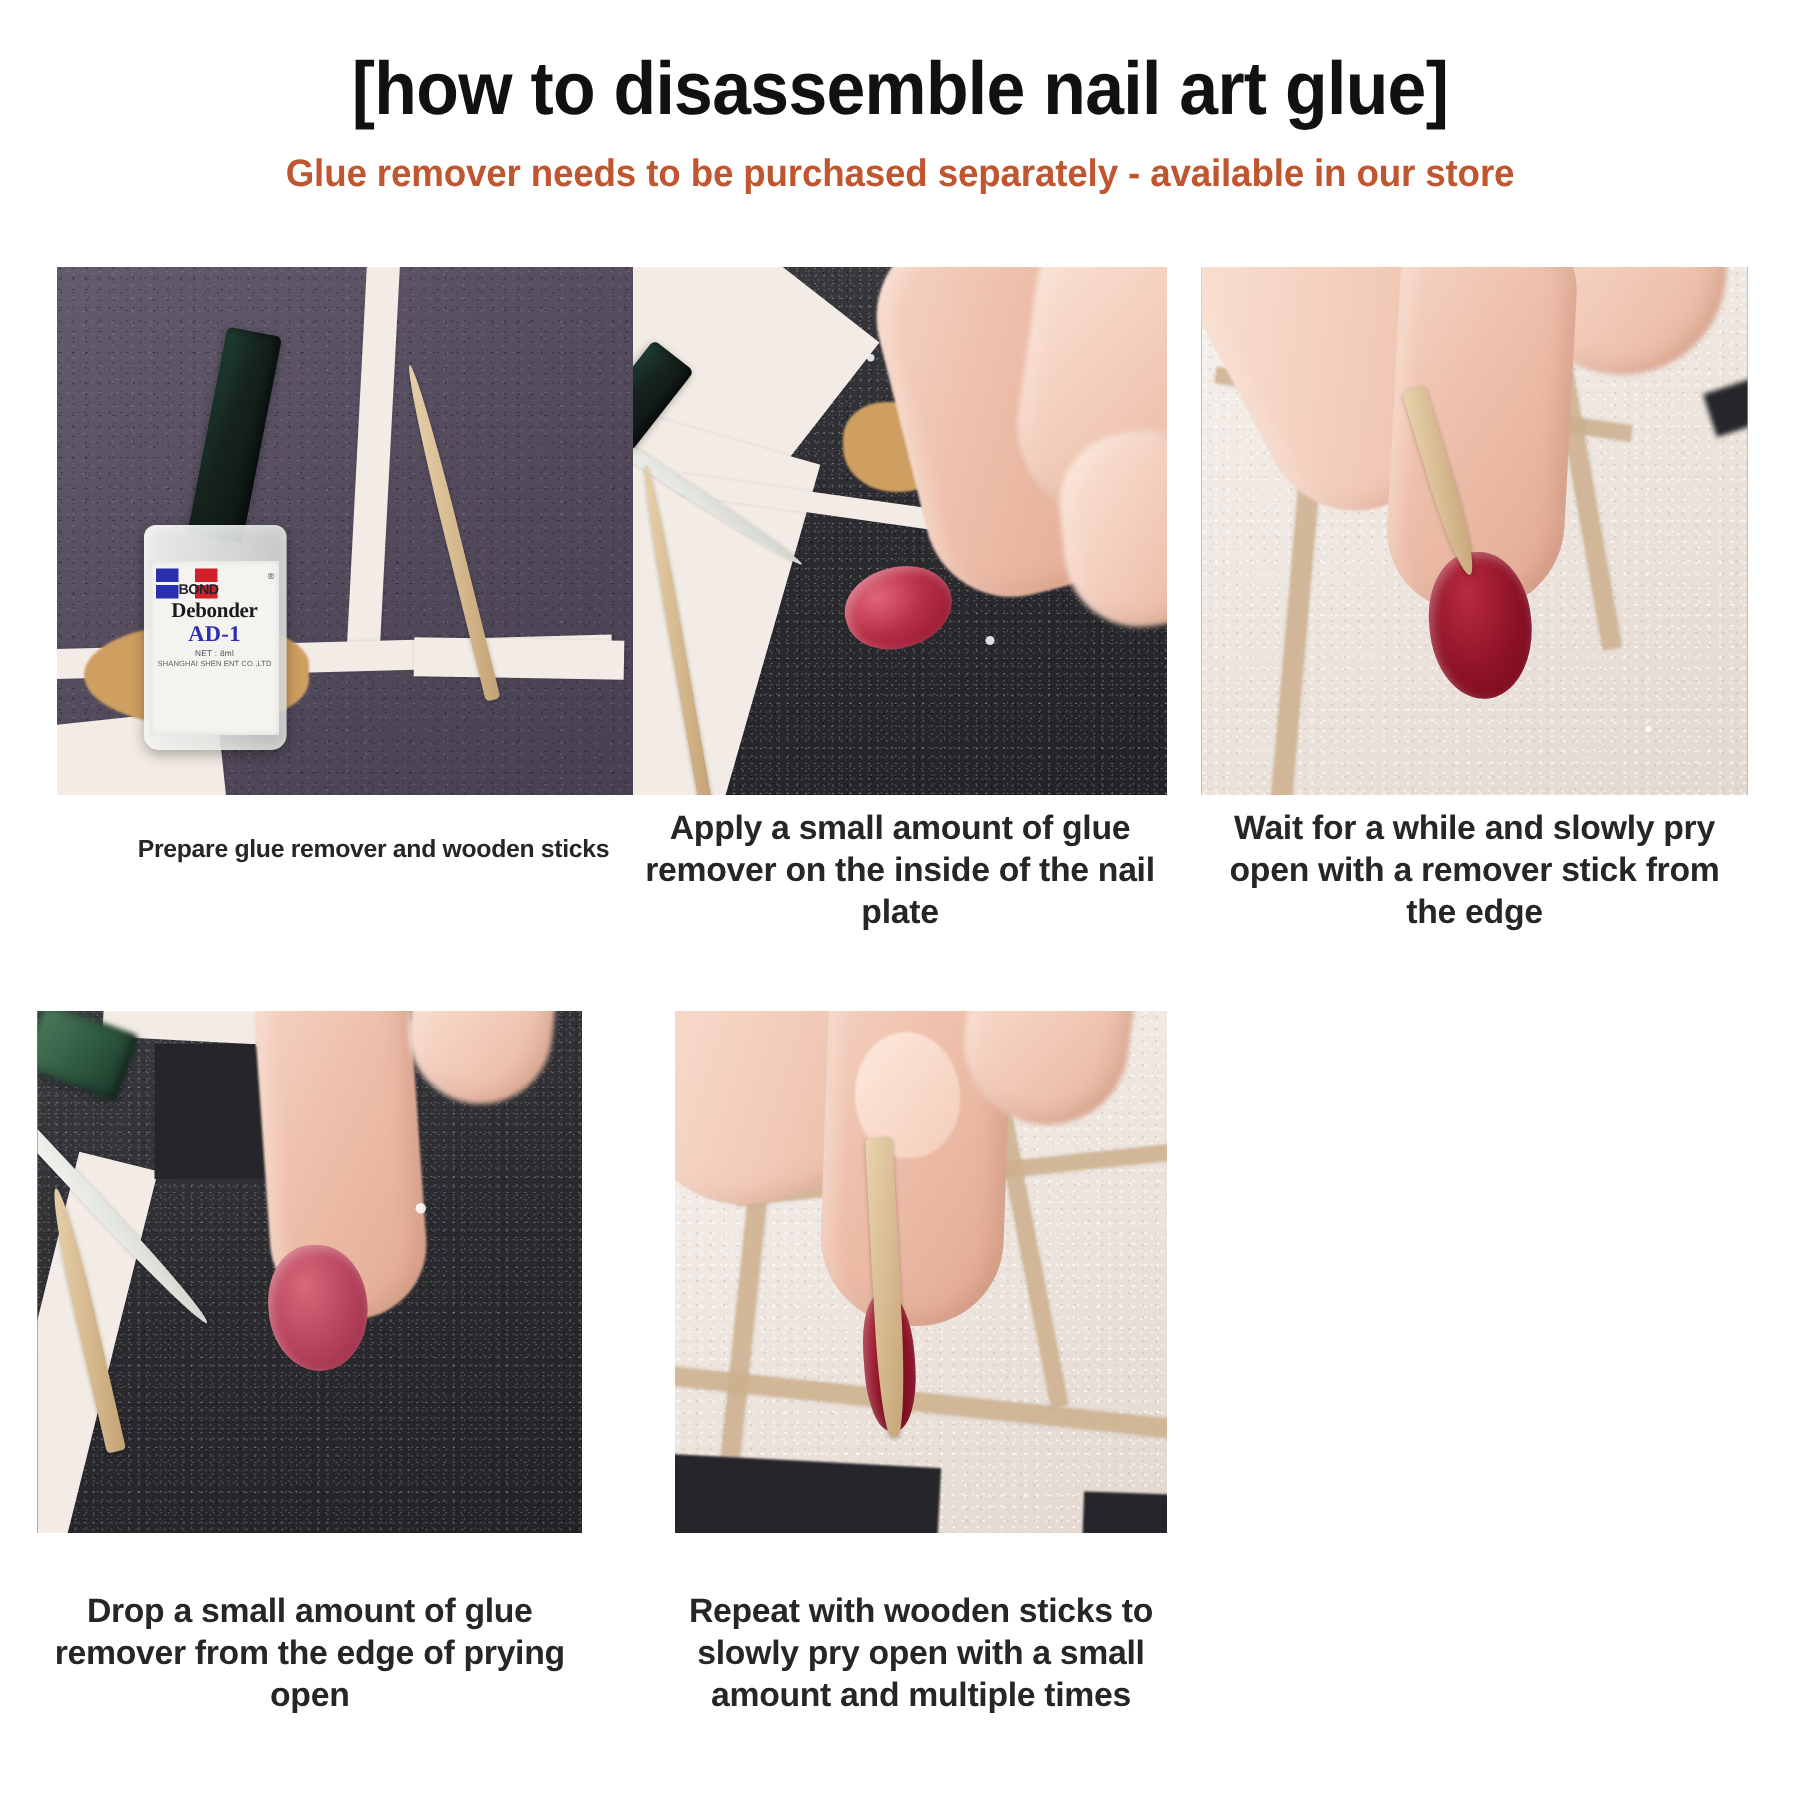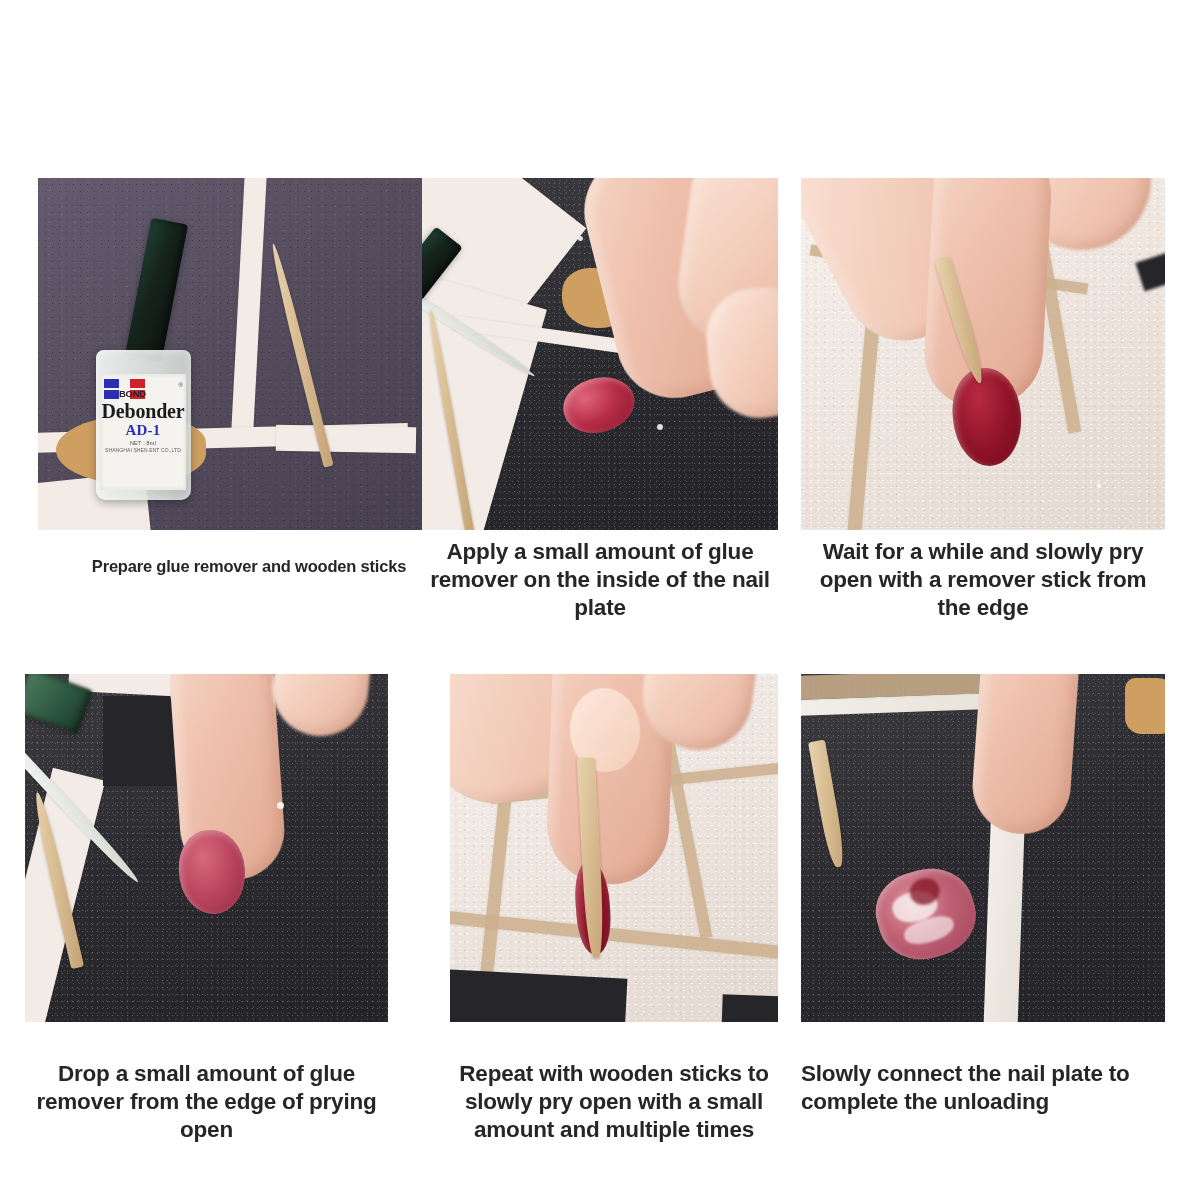--- a/index.html
+++ b/index.html
@@ -205,21 +205,21 @@
   .flag.blue { background: #2a2fb0; }
   .flag.red  { background: #d0202a; }
   .lbl-brand {
     position: absolute; left: 19px; top: 9px;
     font-size: 9.5px; font-weight: 700; color: #23252b;
     letter-spacing: -0.3px;
   }
   .lbl-reg { position: absolute; right: 3px; top: 3px; font-size: 6px; color: #44464c; }
   .lbl-name {
     text-align: center; font-family: "Liberation Serif", serif;
-    font-size: 20px; font-weight: 700; color: #1b1b1f;
+    font-size: 14px; font-weight: 700; color: #1b1b1f;
     letter-spacing: -0.2px; margin-top: 1px;
   }
   .lbl-code {
     text-align: center; font-family: "Liberation Serif", serif;
     font-size: 15px; font-weight: 700; color: #2a2fb0;
     letter-spacing: 0.2px; margin-top: -1px;
   }
   .lbl-net {
     text-align: center; font-size: 5.5px; color: #4c4e54;
     margin-top: 1px; letter-spacing: 0.2px;
@@ -234,20 +234,24 @@
   .dot {
     position: absolute; border-radius: 50%;
     background: rgba(255,255,255,.85);
   }
 </style>
 </head>
 <body>
 
 <div class="page">
 
+  <div class="header">
+    <div class="main-title">[how to disassemble nail art glue]</div>
+    <div class="subtitle">Glue remover needs to be purchased separately - available in our store</div>
+  </div>
 
   <div class="grid">
 
     <div class="row row1">
 
       <div class="cell c1">
         <div class="photo">
           <div class="layer tex-purple"></div>
 
           <div class="band" style="left:200px; top:-10px; width:22px; height:270px; transform:rotate(3deg);"></div>
@@ -373,39 +377,15 @@
           <div class="finger pale blur-m" style="left:196px; top:-84px; width:110px; height:160px; border-radius:56px 50px 56px 58px; transform:rotate(8deg);"></div>
           <div class="nail-tipnail blur-s" style="left:120px; top:14px; width:70px; height:84px; border-radius:50% 50% 48% 48%; transform:rotate(-4deg);"></div>
 
           <div class="nail deep" style="left:126px; top:188px; width:34px; height:92px; border-radius:42% 46% 46% 44%; transform:rotate(-4deg);"></div>
 
           <div class="stick" style="left:132px; top:84px; width:18px; height:200px; border-radius:3px 3px 40% 40%; transform:rotate(-3deg);"></div>
         </div>
         <div class="caption">Repeat with wooden sticks to slowly pry open with a small amount and multiple times</div>
       </div>
 
-      <div class="cell c3">
-        <div class="photo">
-          <div class="layer tex-dark"></div>
-
-          <div class="tape" style="left:-10px; top:22px; width:230px; height:16px; transform:rotate(-2deg);"></div>
-          <div class="band tan-soft" style="left:-10px; top:-2px; width:240px; height:24px; transform:rotate(-2deg);"></div>
-          <div class="patch tan blur-s" style="left:324px; top:4px; width:54px; height:56px; border-radius:20% 40% 35% 30%;"></div>
-          <div class="tape" style="left:186px; top:144px; width:34px; height:220px; transform:rotate(2deg);"></div>
-
-          <div class="finger blur-s" style="left:176px; top:-62px; width:98px; height:222px; border-radius:48px 46px 50px 50px; transform:rotate(4deg);"></div>
-
-          <div class="stick" style="left:18px; top:66px; width:17px; height:128px; border-radius:3px 3px 42% 42%; transform:rotate(-10deg);"></div>
-
-          <div class="nail removed" style="left:76px; top:196px; width:98px; height:88px; border-radius:42% 46% 44% 46%; transform:rotate(-16deg);">
-            <div style="position:absolute; left:18%; top:22%; width:46%; height:34%;
-                        background:rgba(255,255,255,.72); border-radius:40% 50% 45% 50%; filter:blur(1px);"></div>
-            <div style="position:absolute; left:22%; top:56%; width:52%; height:26%;
-                        background:rgba(255,255,255,.60); border-radius:45% 40% 50% 45%; filter:blur(1.2px);"></div>
-            <div style="position:absolute; left:40%; top:10%; width:30%; height:30%;
-                        background:rgba(130,18,36,.75); border-radius:50%; filter:blur(1.4px);"></div>
-          </div>
-        </div>
-        <div class="caption left">Slowly connect the nail plate to complete the unloading</div>
-      </div>
     </div>
   </div>
 </div>
 
 </body></html>

